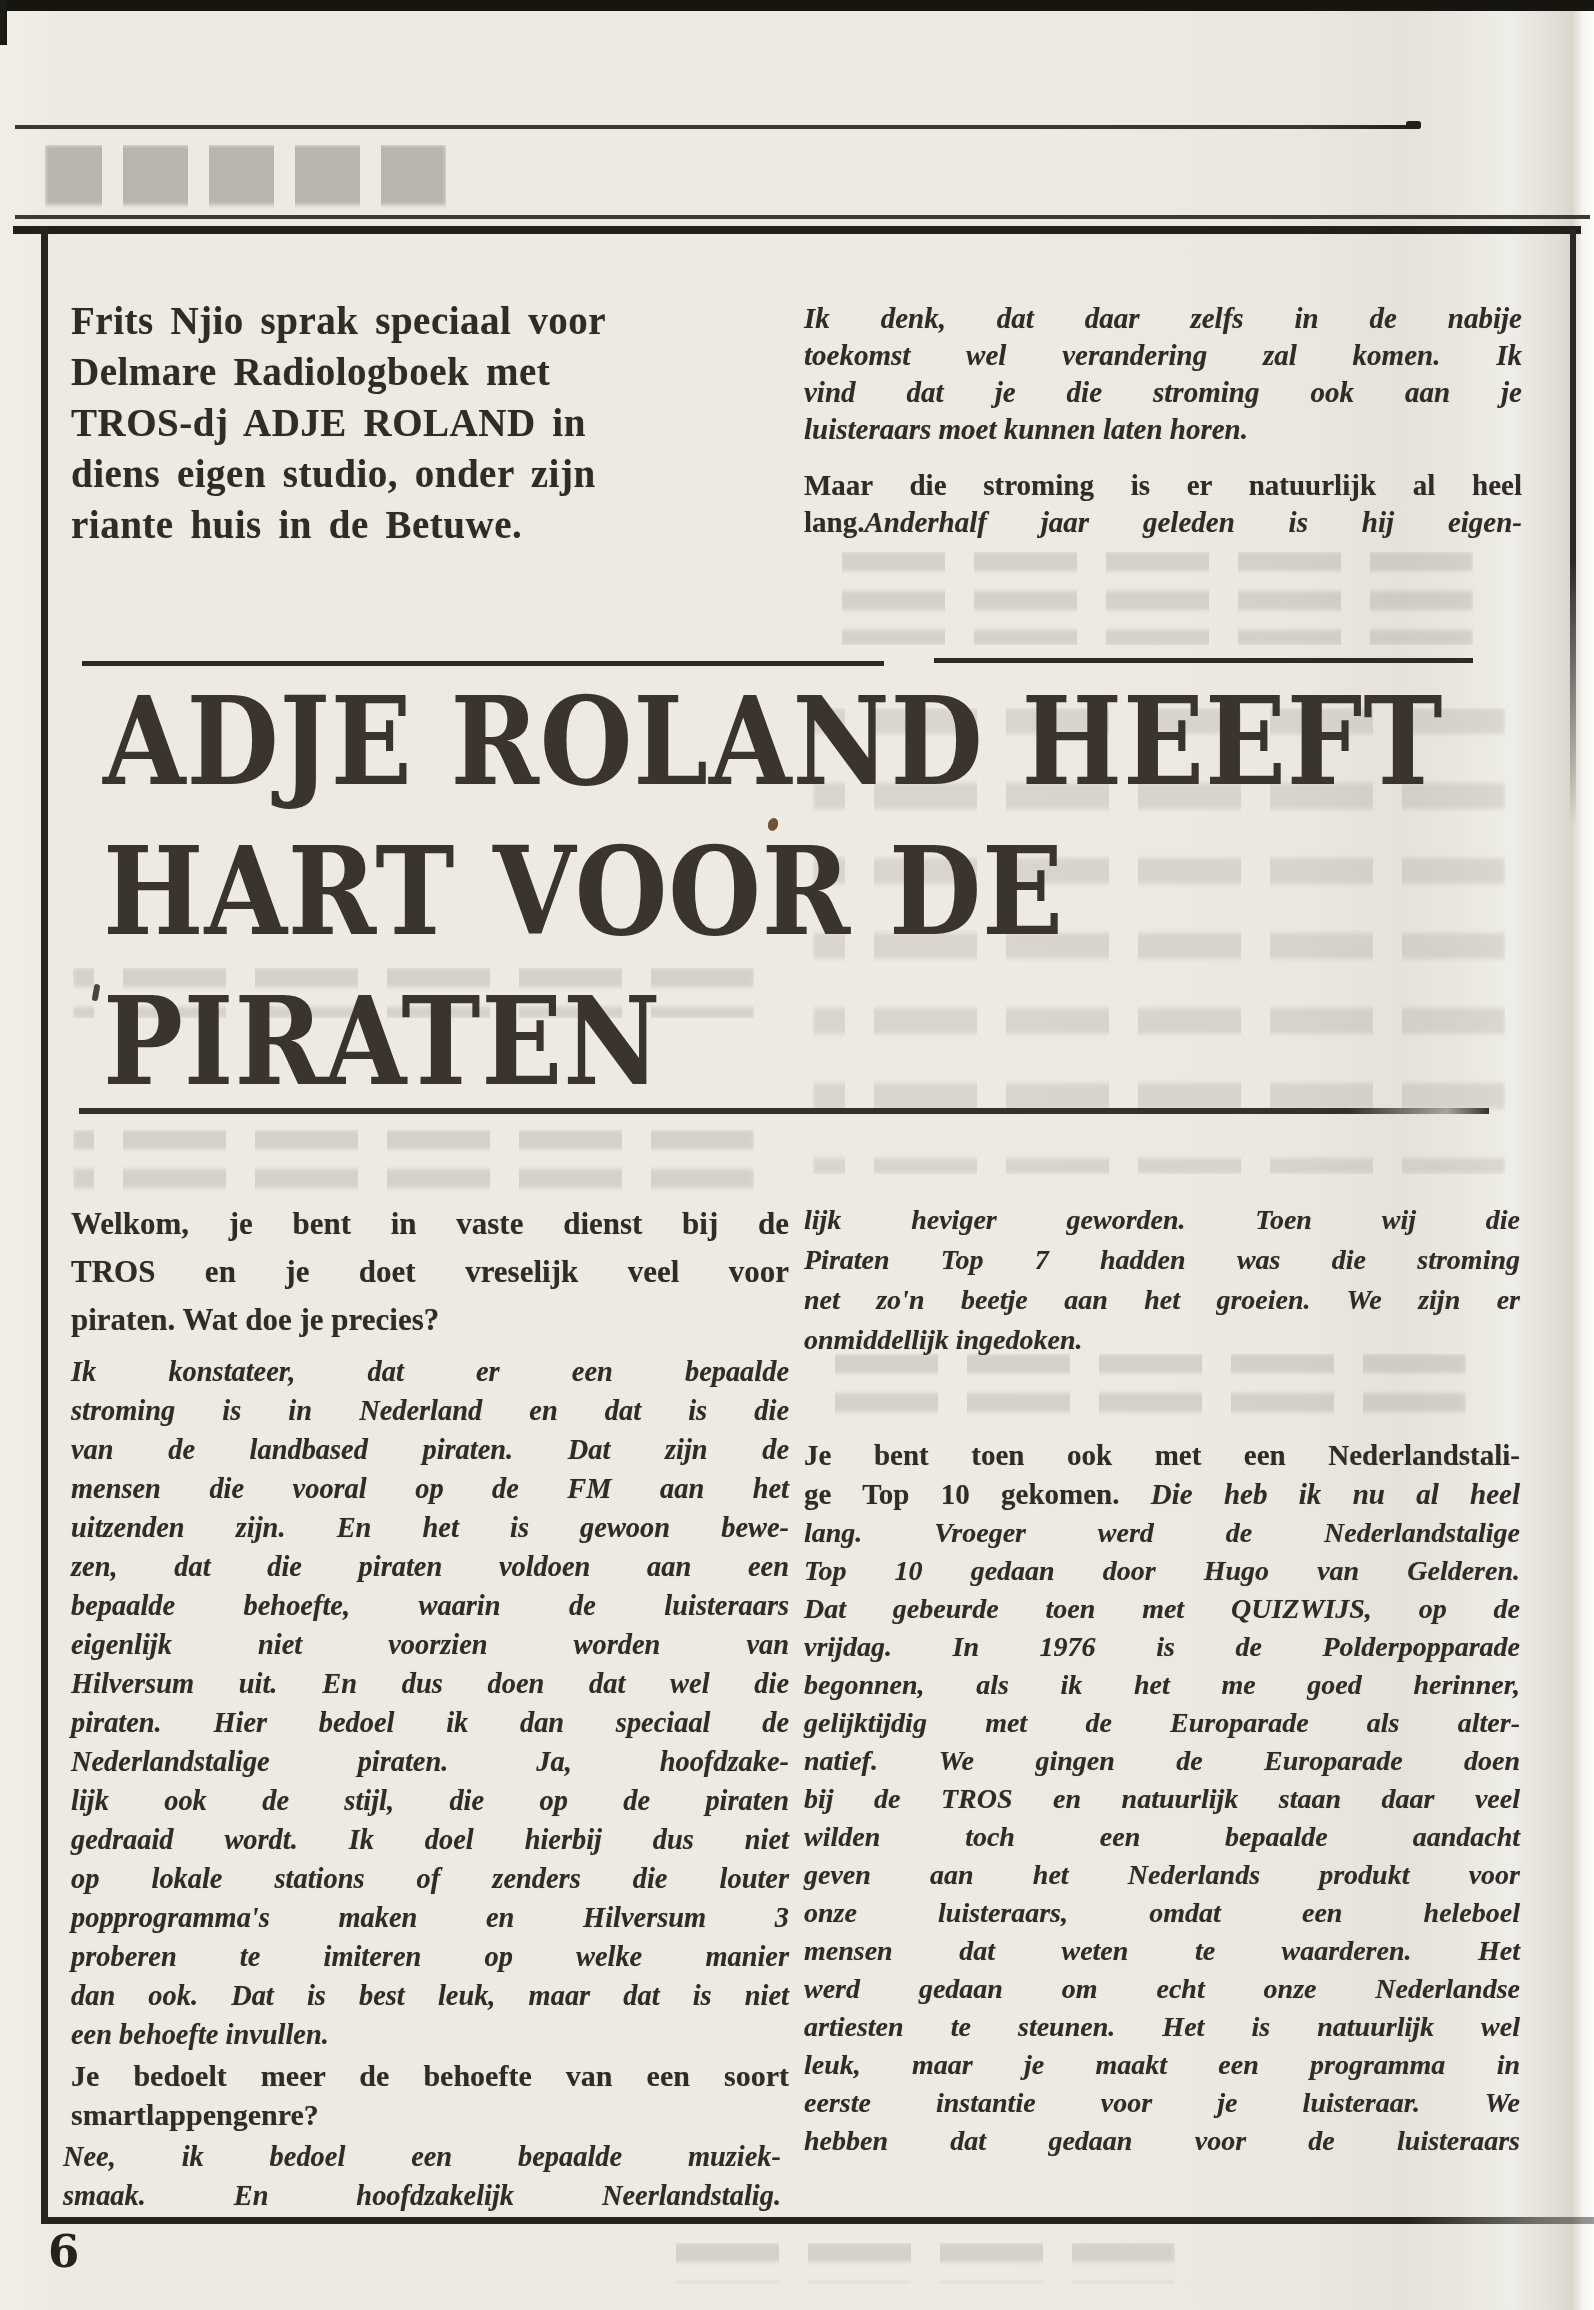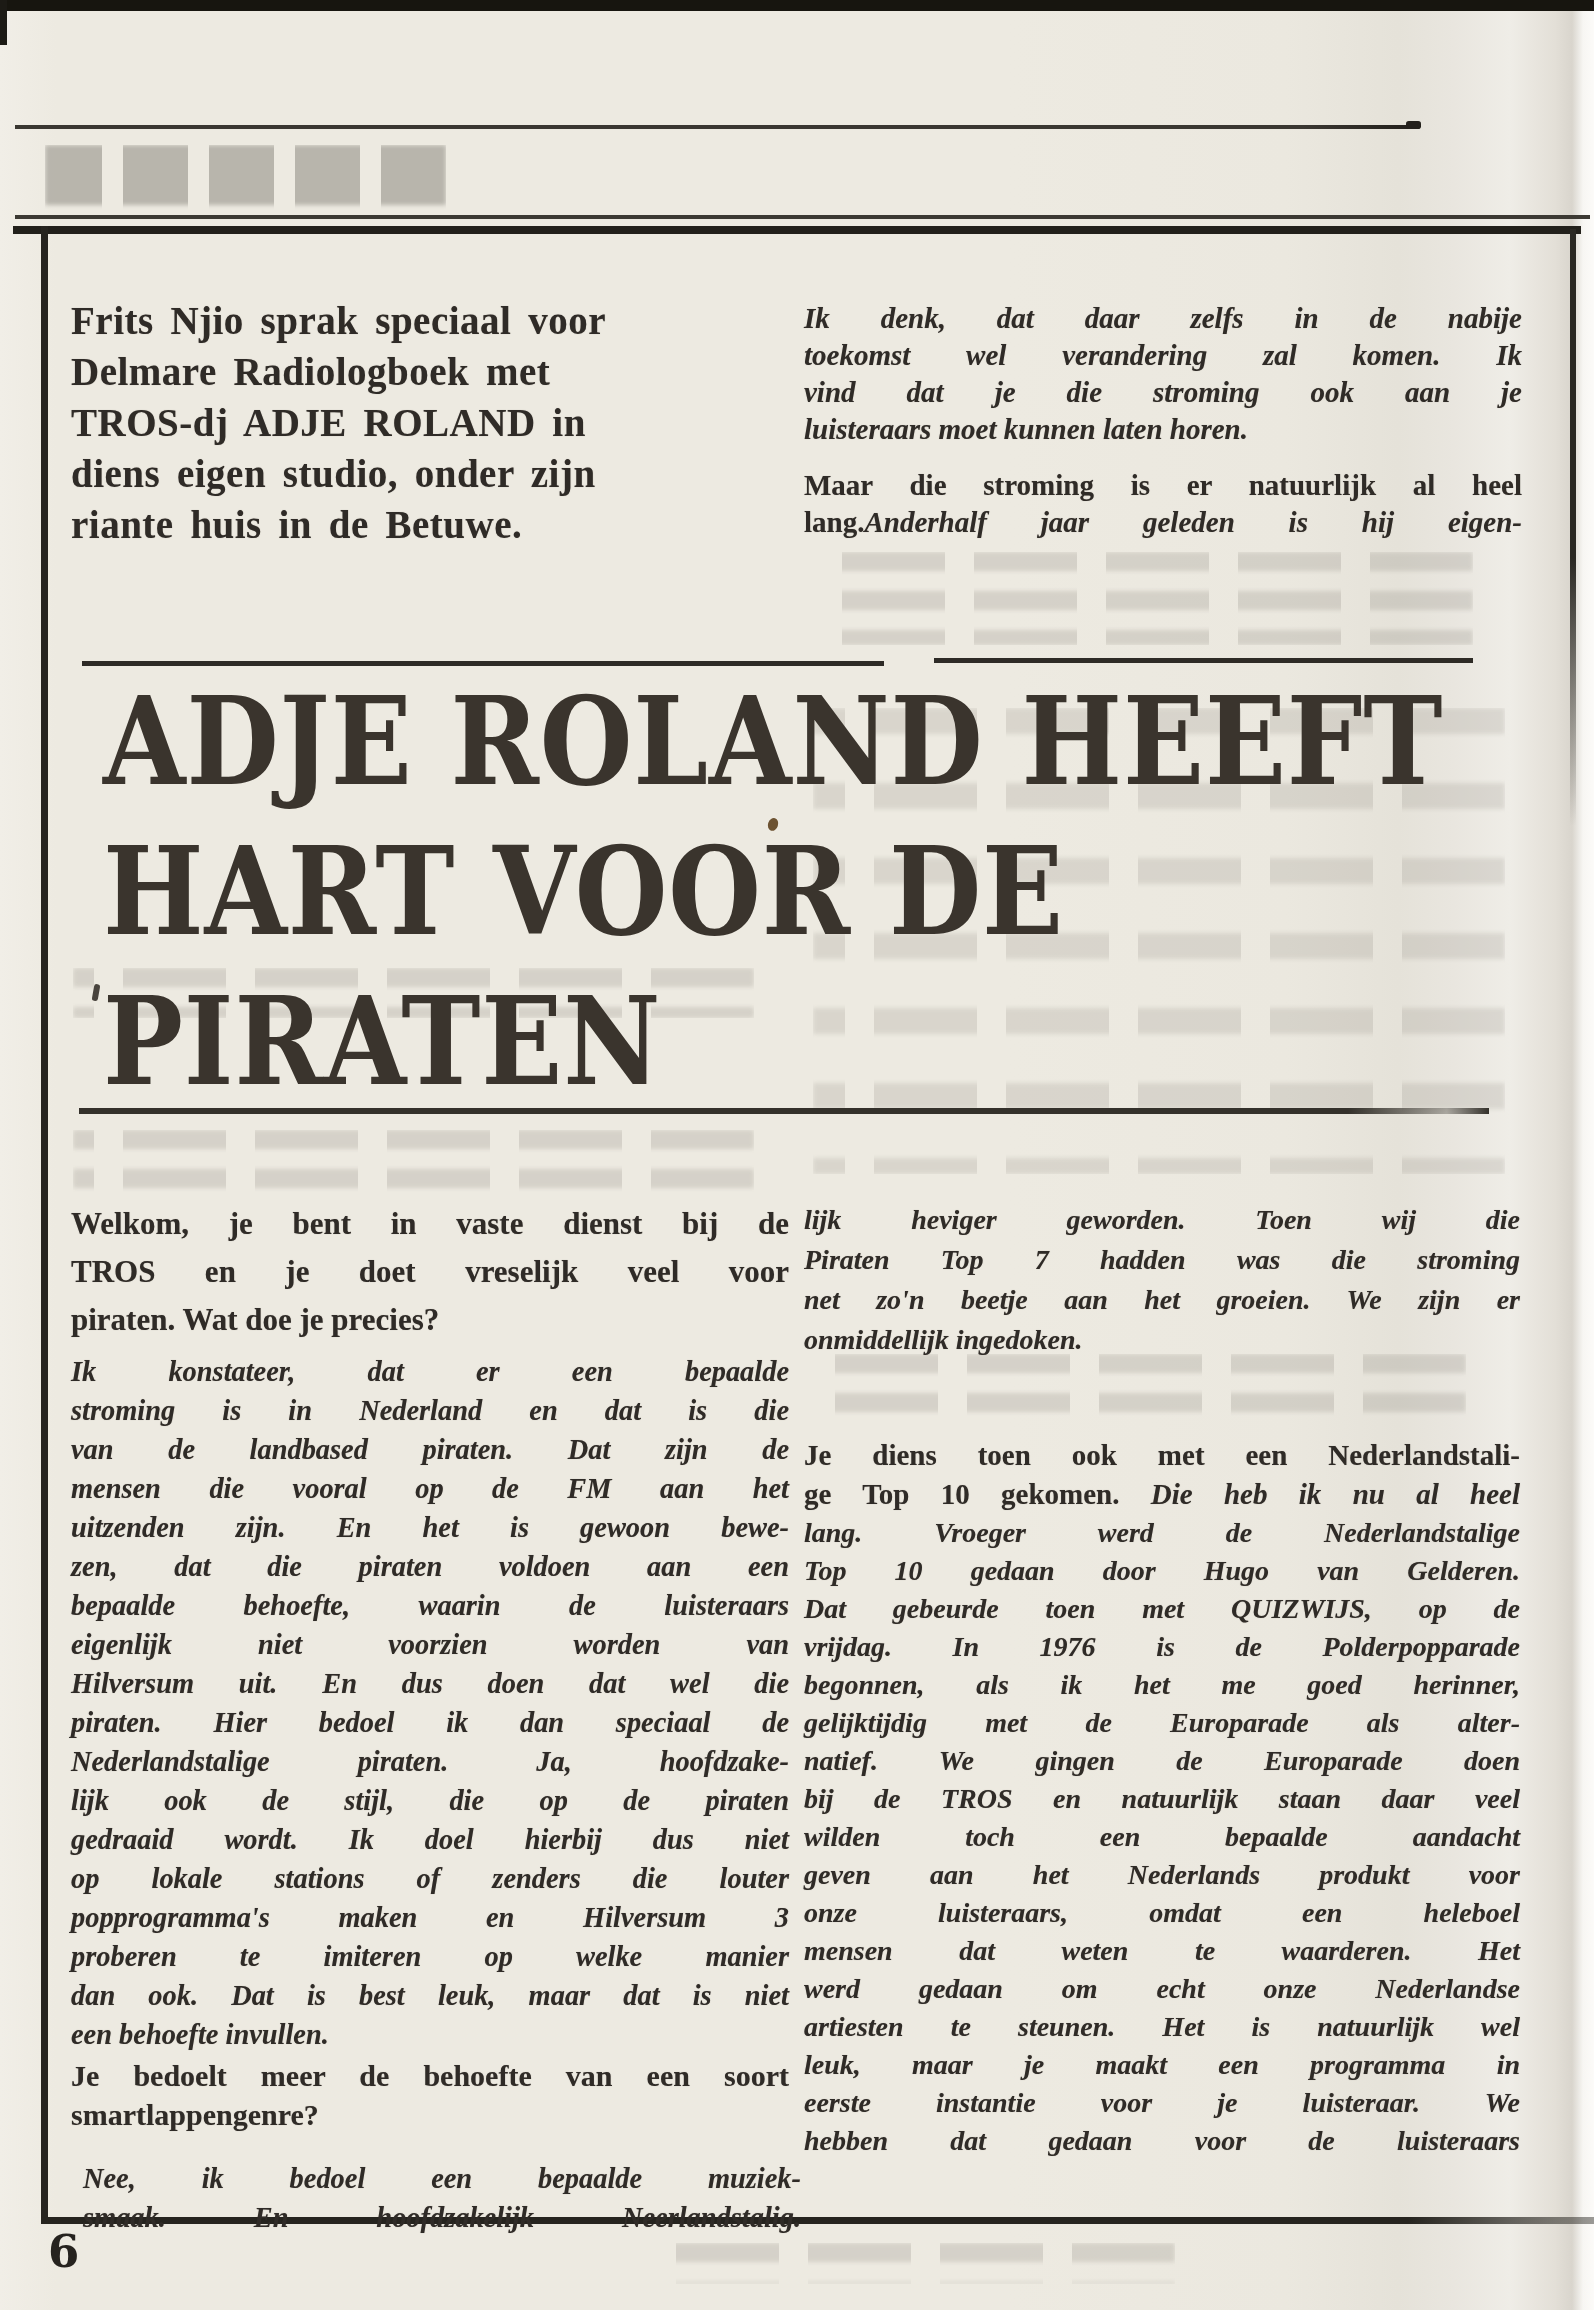--- a/index.html
+++ b/index.html
@@ -51,21 +51,21 @@
   .lead{left:804px;top:300px;width:718px;}
   .lead-p1{font:italic 700 29px/37px "Liberation Serif",serif;}
   .lead-p2{margin-top:18.6px;font:700 29px/37px "Liberation Serif",serif;}
   .headline{left:103px;top:667px;width:1492px;color:#3a342d;
     font-family:"DejaVu Serif",serif;font-weight:700;}
   .hl{font-size:121px;line-height:150px;white-space:nowrap;
     transform:scaleX(.88);transform-origin:0 50%;letter-spacing:0.9px;}
   .q1{left:71px;top:1200px;width:718px;font:700 31px/48px "Liberation Serif",serif;}
   .a1{left:71px;top:1352px;width:718px;font:italic 700 28.4px/39px "Liberation Serif",serif;}
   .q2{left:71px;top:2056px;width:718px;font:700 30px/39px "Liberation Serif",serif;}
-  .a2{left:83px;top:2137px;width:718px;font:italic 700 28.4px/39px "Liberation Serif",serif;margin-top:22px;}
+  .a2{left:63px;top:2137px;width:718px;font:italic 700 28.4px/39px "Liberation Serif",serif;}
   .rp1{left:804px;top:1200px;width:716px;font:italic 700 28px/40px "Liberation Serif",serif;}
   .rq{left:804px;top:1436px;width:716px;font:700 29px/39px "Liberation Serif",serif;}
   .ra{left:804px;top:1514px;width:716px;font:italic 700 28px/38px "Liberation Serif",serif;}
   .pagenum{left:48px;top:2228px;font:700 45px/47px "DejaVu Serif",serif;color:#26231f;}
 
   
   .ln{text-align:justify;text-align-last:justify;text-justify:inter-word;}
   .ln.last{text-align-last:left;}
   .justify-all .ln.last{text-align-last:justify;}
   .ragged .ln{text-align:center;text-align-last:left;}
@@ -169,21 +169,21 @@
       <div class="ln last">smaak. En hoofdzakelijk Neerlandstalig.</div>
     </div>
 
   <div class="abs rp1 txt">
       <div class="ln">lijk heviger geworden. Toen wij die</div>
       <div class="ln">Piraten Top 7 hadden was die stroming</div>
       <div class="ln">net zo'n beetje aan het groeien. We zijn er</div>
       <div class="ln last">onmiddellijk ingedoken.</div>
     </div>
   <div class="abs rq txt justify-all">
-      <div class="ln">Je diens toen ook met een Nederlandstali-</div>
+      <div class="ln">Je bent toen ook met een Nederlandstali-</div>
       <div class="ln last"><span class="run-b">ge Top 10 gekomen. </span><span class="run-i">Die heb ik nu al heel</span></div>
     </div>
   <div class="abs ra txt justify-all">
       <div class="ln">lang. Vroeger werd de Nederlandstalige</div>
       <div class="ln">Top 10 gedaan door Hugo van Gelderen.</div>
       <div class="ln">Dat gebeurde toen met QUIZWIJS, op de</div>
       <div class="ln">vrijdag. In 1976 is de Polderpopparade</div>
       <div class="ln">begonnen, als ik het me goed herinner,</div>
       <div class="ln">gelijktijdig met de Europarade als alter-</div>
       <div class="ln">natief. We gingen de Europarade doen</div>

